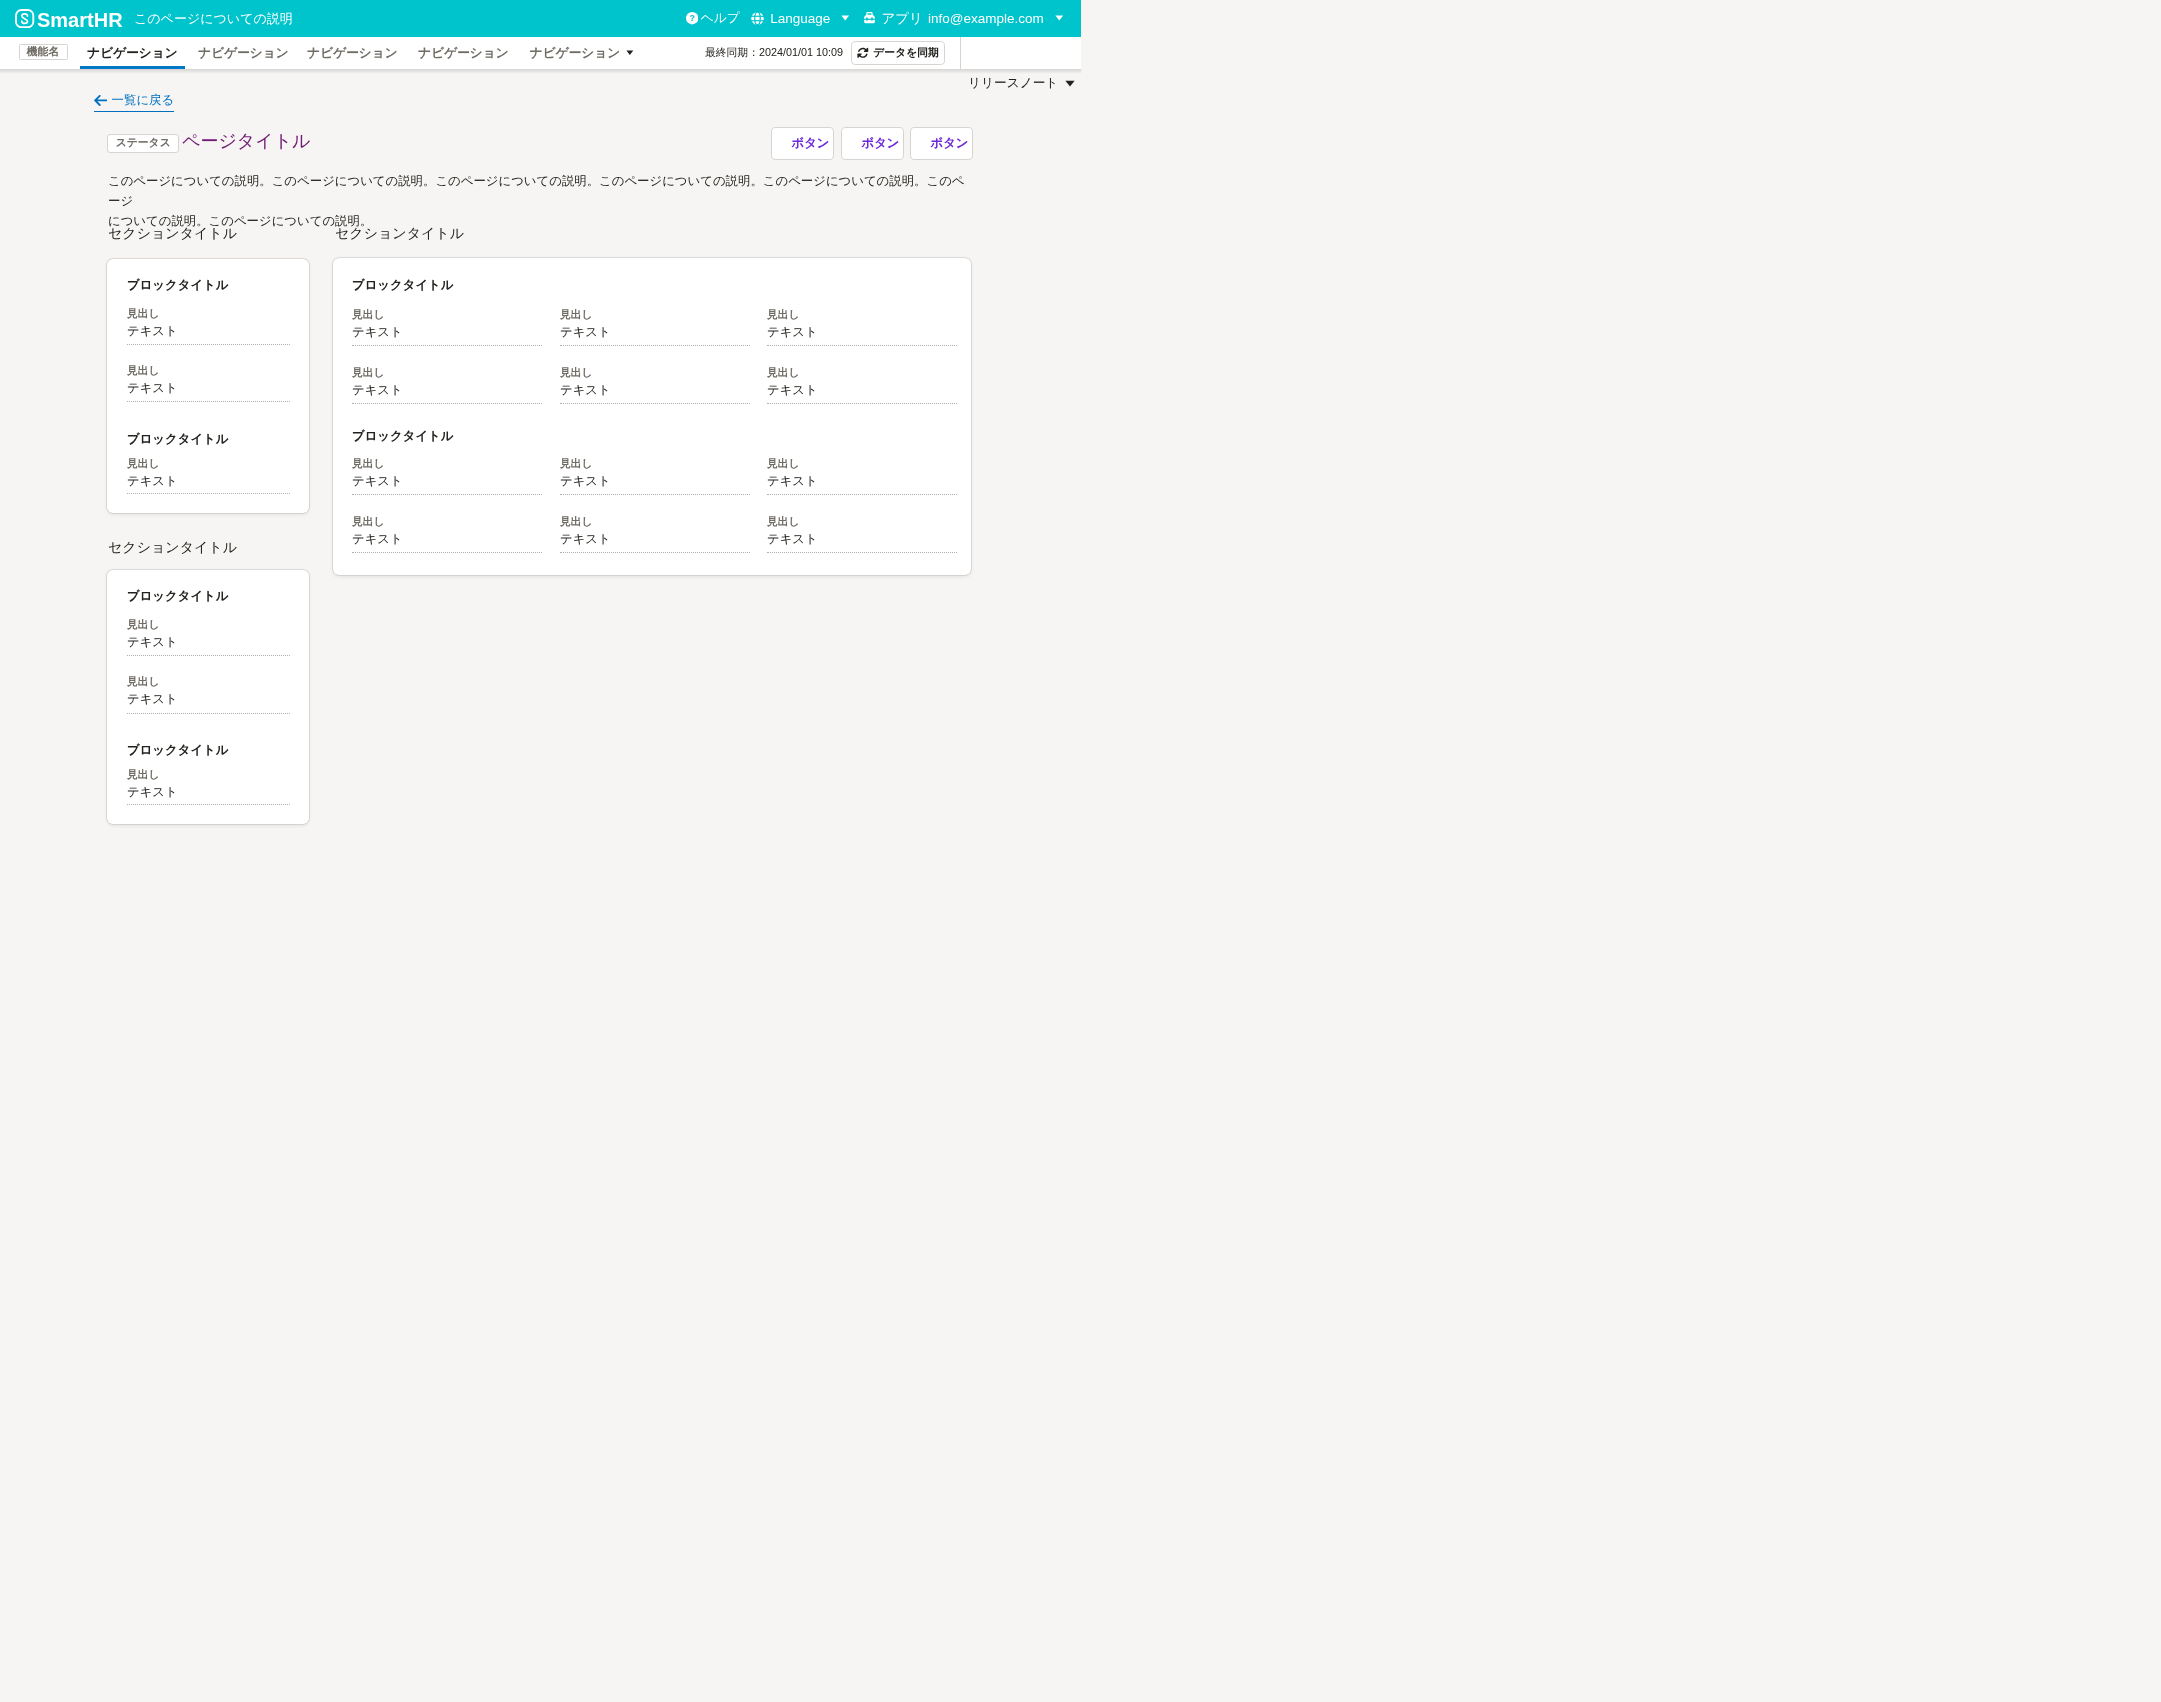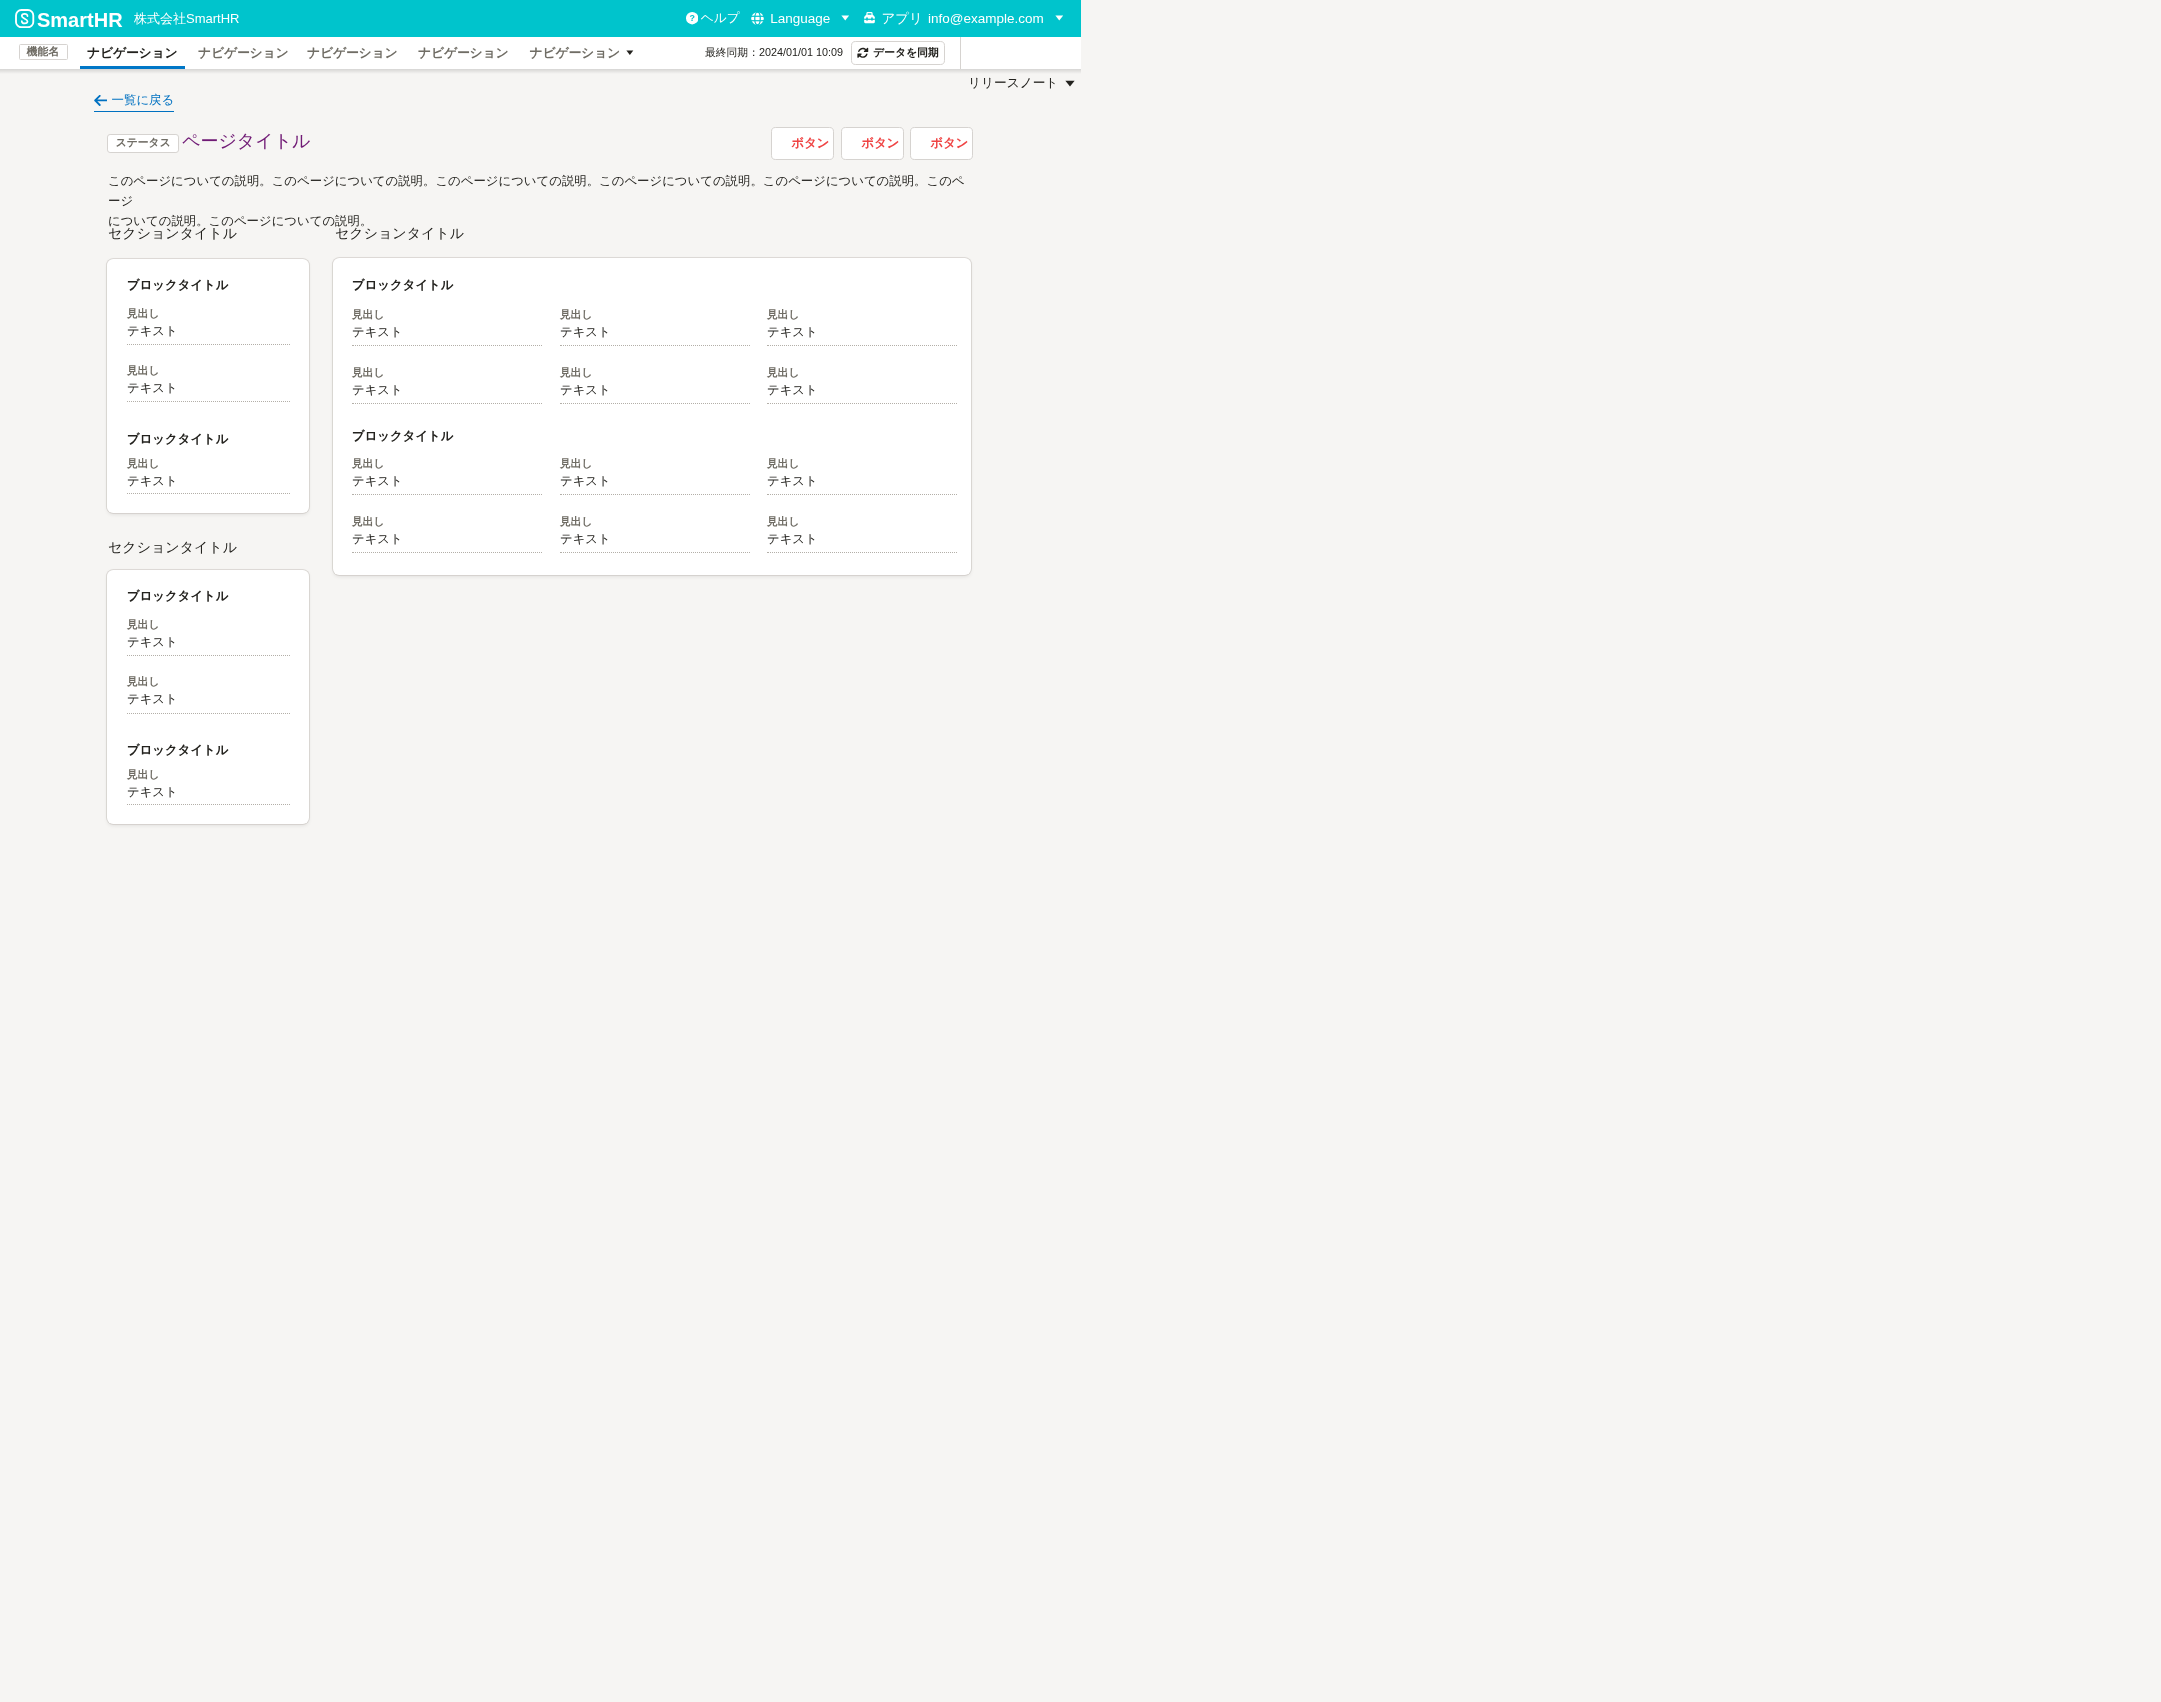--- a/index.html
+++ b/index.html
@@ -33,42 +33,42 @@
 
 
 #backlink { position:absolute; left:94px; top:92px; font-size:12.4px; color:#0071c1; border-bottom:0.8px solid #0071c1; padding-bottom:1.5px;text-align:center; }
 
 #statuslabel { position:absolute; left:107px; top:134px; height:18.5px; padding:0 7.7px; background:#fff;
   border:0.8px solid #d6d3d0; border-radius:3.1px; display:flex; align-items:center;
   font-size:10.8px; font-weight:bold; color:#706d65; }
 #pagetitle { position:absolute; left:182px; top:129px; font-size:18px; font-weight:normal; color:#701a75; }
 .btn { position:absolute; top:127px; height:33px; width:63px; background:#fff; border:0.8px solid #d6d3d0;
   border-radius:4.6px; display:flex; align-items:center; justify-content:center;
-  font-size:12.4px; font-weight:bold; color:#ef4444;padding-left:16px; }
+  font-size:12.4px; font-weight:bold; color:#6d28d9;padding-left:16px; }
 
 #desc { position:absolute; left:108px; top:171px; width:868px; font-size:12.4px; line-height:20px; color:#23221e; }
 
 .sectitle { position:absolute; font-size:14px; color:#23221e; }
 
 .card { position:absolute; background:#fff; border-radius:6.2px; box-shadow:0 0 0 0.8px rgba(185,180,174,0.5), 0 1.5px 3.9px rgba(0,0,0,0.08); }
 .blocktitle { position:absolute; font-size:12.4px; font-weight:bold; color:#23221e; }
 .dt { position:absolute; font-size:10.8px; font-weight:bold; color:#706d65; }
 .dd { position:absolute; font-size:12.4px; color:#23221e; }
 .dotline { position:absolute; height:0; border-top:0.8px dotted #b3afa8; }
 </style>
 </head>
 <body>
 
 <div id="header">
   <svg id="logoMark" width="19.3" height="19.3" viewBox="0 0 25 25">
     <rect x="1.3" y="1.3" width="22.4" height="22.4" rx="7" fill="none" stroke="#fff" stroke-width="2.4"></rect>
     <path d="M16.2 9.2 C16.2 7.5 14.6 6.3 12.5 6.3 C10.4 6.3 8.8 7.5 8.8 9.1 C8.8 10.5 9.9 11.2 12.5 12.5 C15.1 13.8 16.2 14.5 16.2 15.9 C16.2 17.5 14.6 18.7 12.5 18.7 C10.4 18.7 8.8 17.5 8.8 15.8" fill="none" stroke="#fff" stroke-width="2.2" stroke-linecap="round"></path>
   </svg>
   <div id="logoText">SmartHR</div>
-  <div id="corpName">株式会社SmartHR</div>
+  <div id="corpName">このページについての説明</div>
 
   <div class="hitem" style="left:686px; gap:2.3px;">
     <svg width="12.4" height="12.4" viewBox="0 0 16 16" style="font-size:17.5px">
         <circle cx="8" cy="8" r="8" fill="#fff"></circle>
         <text x="8" y="12.2" text-anchor="middle" font-size="11.5" font-weight="bold" fill="#00c4cc" font-family="Liberation Sans">?</text>
       </svg>
     <span style="font-size:12.7px;">ヘルプ</span>
   </div>
   <div class="hitem" style="left:751px; gap:6.2px;">
     <svg width="13" height="13" viewBox="0 0 17 17">

